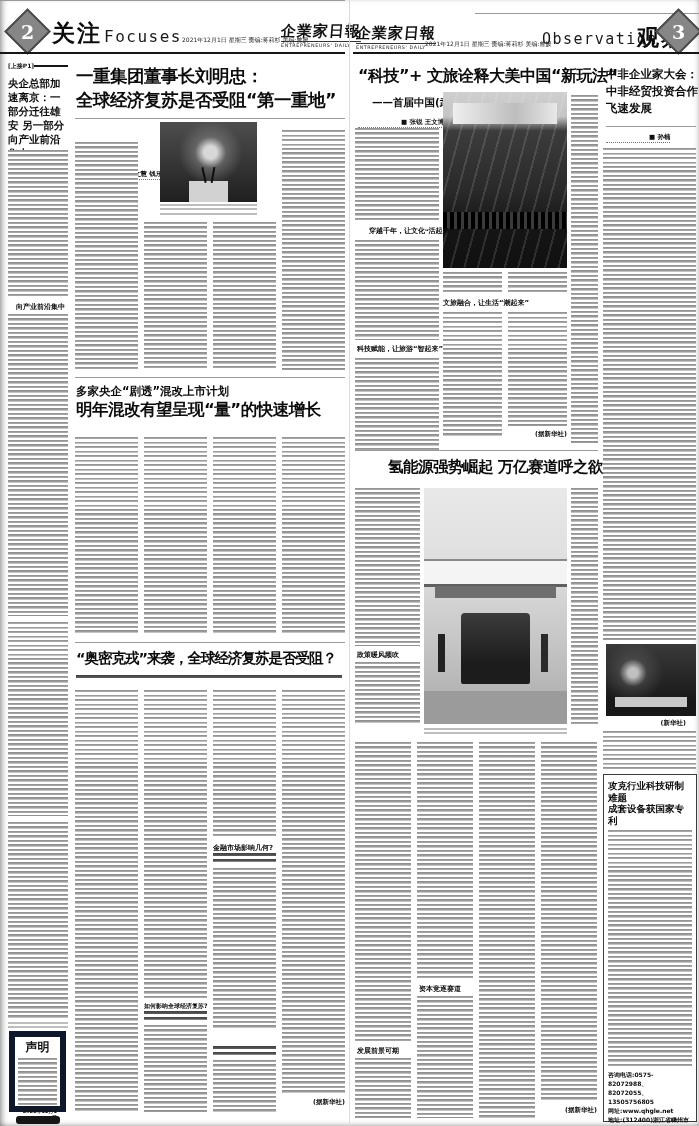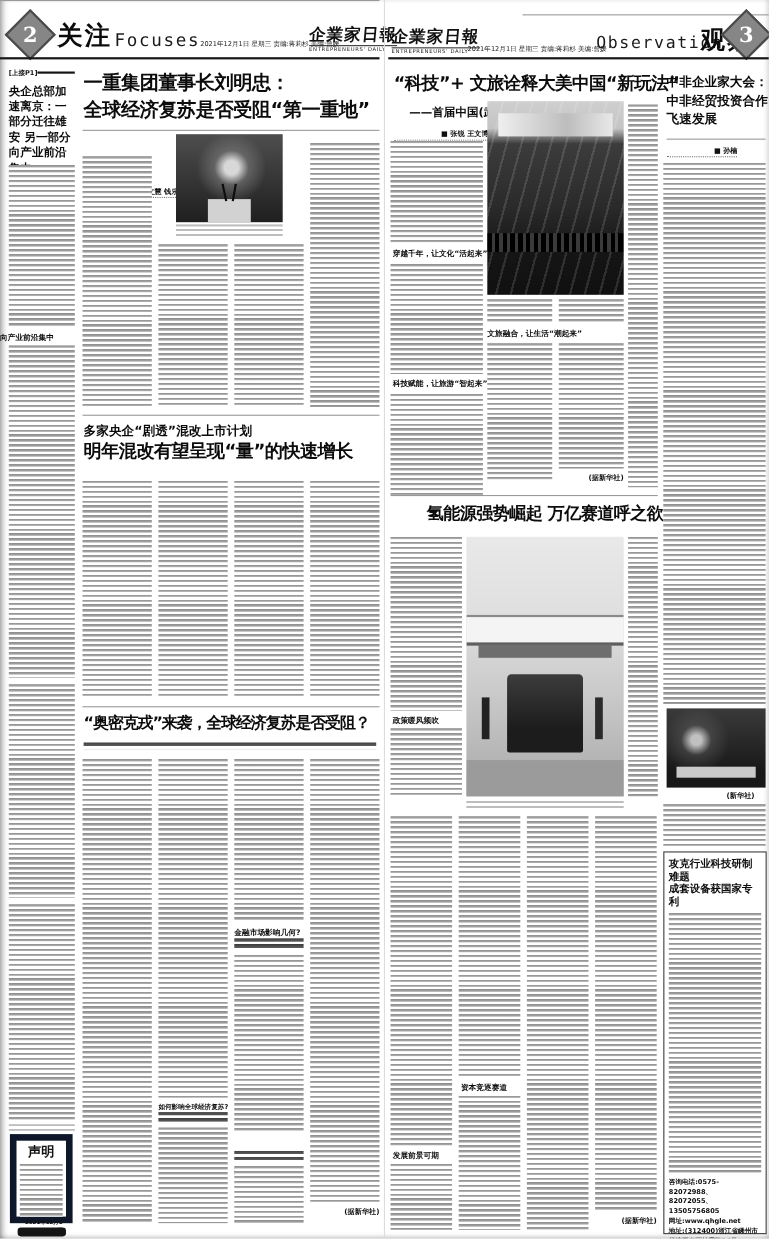--- a/index.html
+++ b/index.html
@@ -44,21 +44,21 @@
     <div class="abs" style="left:281px;top:22px;">
       <div class="mast-cn">企業家日報</div>
       <div class="mast-en">ENTREPRENEURS' DAILY</div>
     </div>
     <div class="abs rule" style="left:0;top:52px;width:345px;height:2px;"></div>
 
     <div class="abs" style="left:8px;top:62px;font-size:6px;font-weight:700;">[上接P1]</div>
     <div class="abs rule" style="left:34px;top:65px;width:34px;height:2px;"></div>
     <div class="abs hl" style="left:8px;top:76px;width:60px;font-size:10.5px;line-height:14px;letter-spacing:0;">央企总部加速离京：一部分迁往雄安 另一部分向产业前沿集中</div>
     <div class="abs sim" style="left:8px;top:150px;width:60px;height:148px;"></div>
-    <div class="abs cross" style="left:0;top:302px;text-align:center;">向产业前沿集中</div>
+    <div class="abs cross" style="left:16px;top:302px;text-align:center;">向产业前沿集中</div>
     <div class="abs sim" style="left:8px;top:314px;width:60px;height:302px;"></div>
     <div class="abs sim" style="left:8px;top:622px;width:60px;height:194px;"></div>
     <div class="abs sim" style="left:8px;top:822px;width:60px;height:196px;"></div>
     <div class="abs siml" style="left:8px;top:1022px;width:60px;height:6px;"></div>
 
     <div class="abs noticebox" style="left:9px;top:1031px;width:57px;height:81px;padding:2px 3px;box-sizing:border-box;">
       <div style="text-align:center;font-family:'DejaVu Serif',serif;font-weight:700;font-size:12px;">声明</div>
       <div class="sim" style="margin-top:2px;width:100%;height:48px;"></div>
       <div style="text-align:right;font-size:5px;font-weight:700;margin-top:2px;">2021年12月1日</div>
     </div>
@@ -132,21 +132,21 @@
     <div class="abs hl" style="left:23px;top:96px;font-size:10.5px;letter-spacing:0;">——首届中国(武汉)文化旅游博览会观察</div>
     <div class="abs byline" style="left:9px;top:118px;">■ 张锐 王文博</div>
 
     <div class="abs photo" style="left:94px;top:92px;width:124px;height:176px;
          background:repeating-linear-gradient(105deg, rgba(255,255,255,.12) 0 2px, rgba(255,255,255,0) 2px 13px),linear-gradient(180deg,#cfcfcf 0%,#c4c4c4 14%,#3c3c3c 22%,#2a2a2a 55%,#151515 78%,#101010 100%);">
       <div style="position:absolute;left:8%;top:6%;width:84%;height:12%;background:linear-gradient(90deg,#efefef,#bdbdbd 60%,#e8e8e8);"></div>
       <div style="position:absolute;left:0;top:68%;width:100%;height:10%;background:repeating-linear-gradient(90deg,#000 0 4px,#3a3a3a 4px 7px);"></div>
     </div>
 
     <div class="abs sim" style="left:6px;top:128px;width:84px;height:94px;"></div>
-    <div class="abs cross" style="left:8px;top:226px;">穿越千年，让文化“活起来”</div>
+    <div class="abs cross" style="left:20px;top:226px;font-family:Liberation Serif, serif;">穿越千年，让文化“活起来”</div>
     <div class="abs sim" style="left:6px;top:240px;width:84px;height:100px;"></div>
     <div class="abs cross" style="left:8px;top:344px;">科技赋能，让旅游“智起来”</div>
     <div class="abs sim" style="left:6px;top:358px;width:84px;height:92px;"></div>
 
     <div class="abs sim" style="left:94px;top:272px;width:59px;height:22px;"></div>
     <div class="abs sim" style="left:159px;top:272px;width:59px;height:22px;"></div>
     <div class="abs cross" style="left:94px;top:298px;">文旅融合，让生活“潮起来”</div>
     <div class="abs sim" style="left:94px;top:312px;width:59px;height:126px;"></div>
     <div class="abs sim" style="left:159px;top:312px;width:59px;height:114px;"></div>
     <div class="abs credit" style="left:151px;top:430px;width:67px;">(据新华社)</div>

